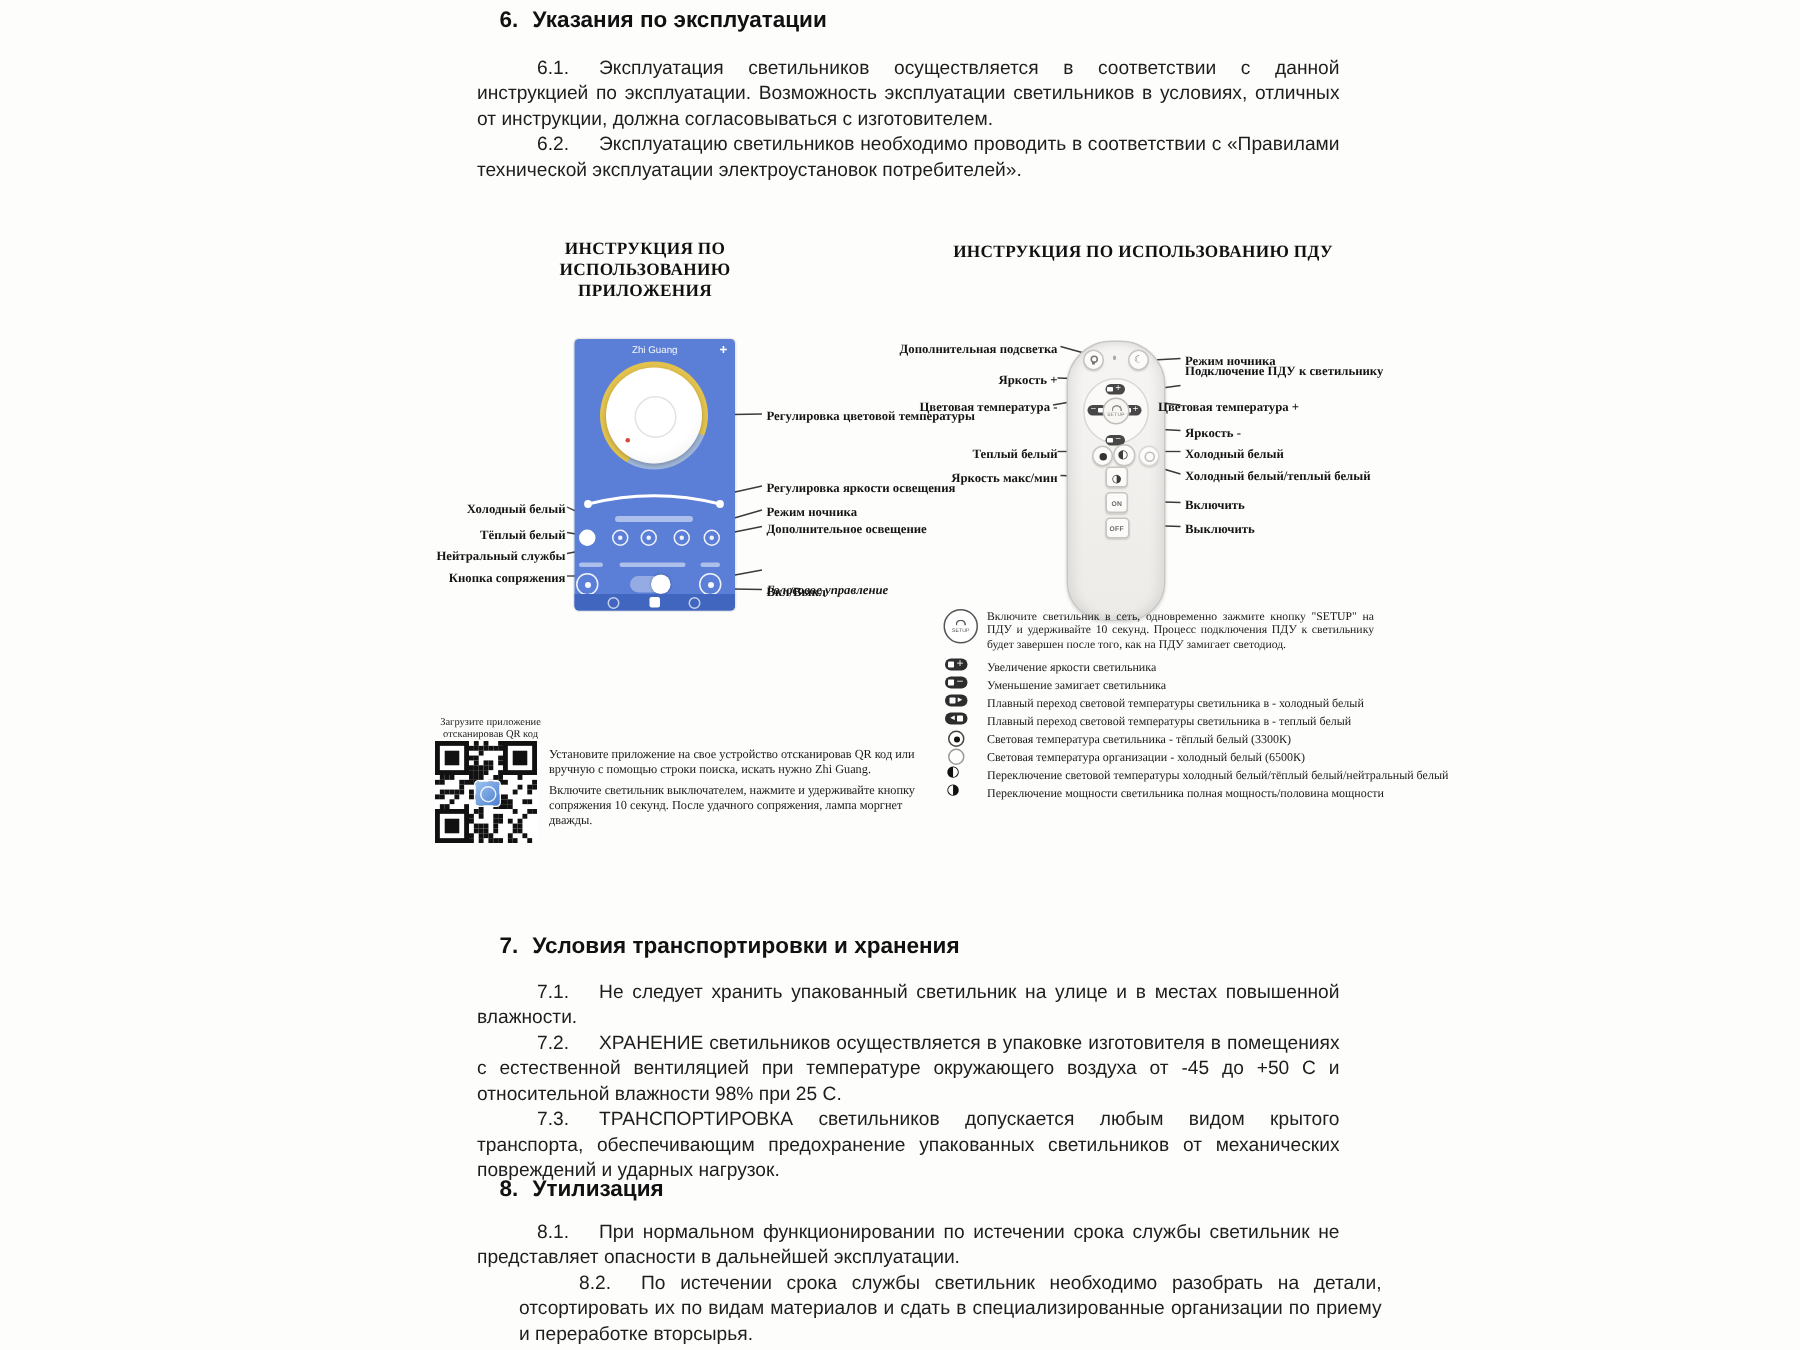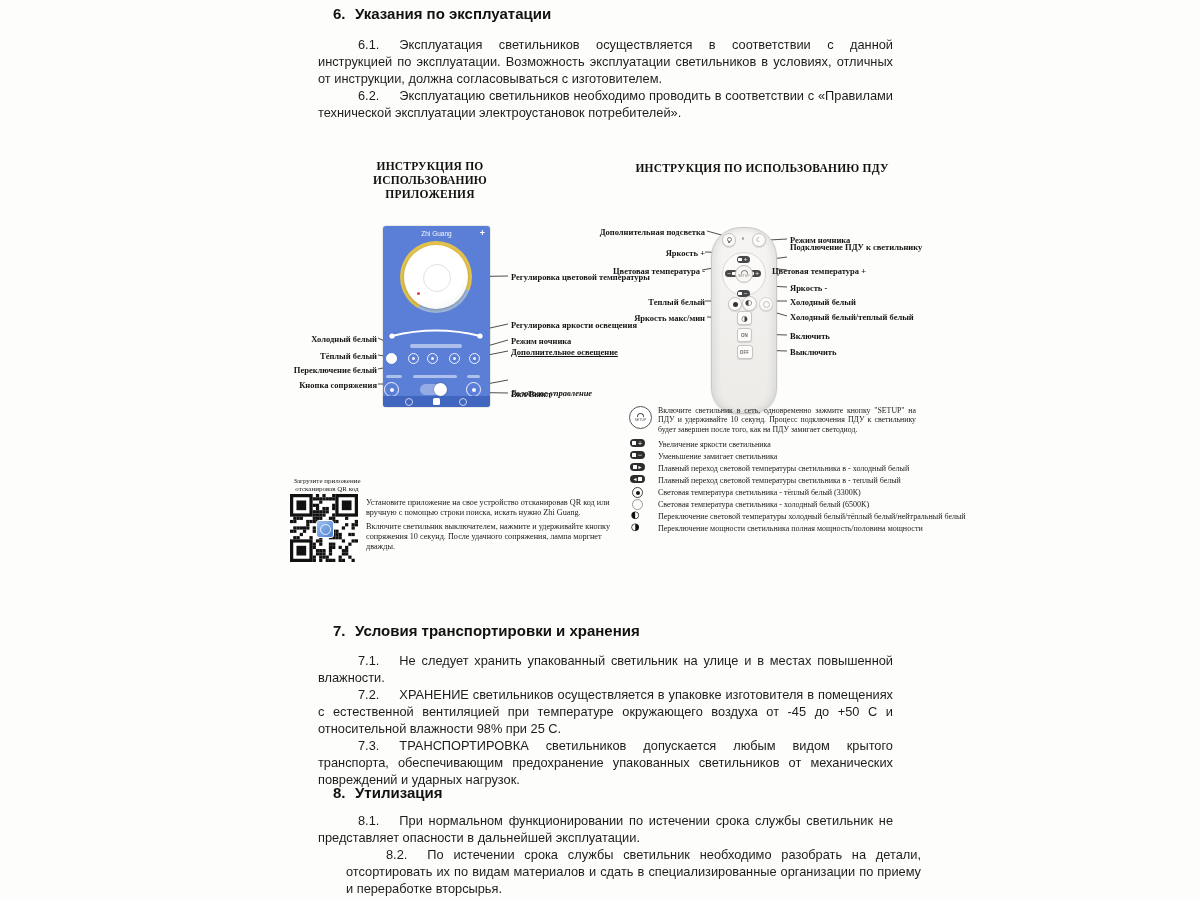--- a/index.html
+++ b/index.html
@@ -160,26 +160,26 @@
       </div>
     <div class="appnav">
       <div class="nav-c" style="left:22px;"></div>
       <div class="nav-sq" style="left:50px;"></div>
       <div class="nav-c" style="left:76px;"></div>
     </div>
   </div>
 
   <div class="abs lbl lbl-l" style="left:282px;top:334px;width:95px;">Холодный белый</div>
   <div class="abs lbl lbl-l" style="left:282px;top:351px;width:95px;">Тёплый белый</div>
-  <div class="abs lbl lbl-l" style="left:282px;top:365px;width:95px;">Переключение белый</div>
+  <div class="abs lbl lbl-l" style="left:282px;top:365px;width:95px;">Нейтральный службы</div>
   <div class="abs lbl lbl-l" style="left:282px;top:380px;width:95px;">Кнопка сопряжения</div>
   <div class="abs lbl" style="left:511px;top:272px;">Регулировка цветовой температуры</div>
   <div class="abs lbl" style="left:511px;top:320px;">Регулировка яркости освещения</div>
   <div class="abs lbl" style="left:511px;top:336px;">Режим ночника</div>
-  <div class="abs lbl" style="left:511px;top:347px;text-decoration:underline;">Дополнительное освещение</div>
+  <div class="abs lbl" style="left:511px;top:347px;">Дополнительное освещение</div>
   <div class="abs lbl" style="left:511px;top:388px;font-style:italic;">Голосовое управление</div>
   <div class="abs lbl" style="left:511px;top:389px;">Вкл/Выкл</div>
 
   <div class="abs remote" style="left:711px;top:227px;">
     <div class="r-btn r-round" style="left:10px;top:5px;width:12px;height:12px;">
       <div style="position:absolute;left:4px;top:2.5px;width:3px;height:3px;border-radius:50%;border:1px solid #777;"></div>
       <div style="position:absolute;left:5.4px;top:6.5px;width:1.4px;height:2.5px;background:#777;"></div>
     </div>
     <div class="abs" style="left:29.5px;top:9px;width:2.5px;height:2.5px;border-radius:50%;background:#a9a8a4;"></div>
     <div class="r-btn r-round" style="left:40px;top:5px;width:12px;height:12px;">
@@ -264,21 +264,21 @@
   <div class="leg-pill" style="left:630px;top:475px;">
       <span class="sym">◂</span>
       <div class="wb" style="margin:0 0 0 1px;"></div>
     </div>
   <div class="abs leg-txt" style="left:658px;top:476px;">Плавный переход световой температуры светильника в - теплый белый</div>
   <div class="leg-circ" style="left:632px;top:487px;">
       <div class="d"></div>
     </div>
   <div class="abs leg-txt" style="left:658px;top:488px;">Световая температура светильника - тёплый белый (3300К)</div>
   <div class="leg-circ" style="left:632px;top:499px;border-color:#999;"></div>
-  <div class="abs leg-txt" style="left:658px;top:500px;">Световая температура светильника - холодный белый (6500К)</div>
+  <div class="abs leg-txt" style="left:658px;top:500px;">Световая температура организации - холодный белый (6500К)</div>
   <div class="leg-half" style="left:631px;top:510px;">◐</div>
   <div class="abs leg-txt" style="left:658px;top:512px;">Переключение световой температуры холодный белый/тёплый белый/нейтральный белый</div>
   <div class="leg-half" style="left:631px;top:522px;">◑</div>
   <div class="abs leg-txt" style="left:658px;top:524px;">Переключение мощности светильника полная мощность/половина мощности</div>
 
   <div class="abs qr-cap" style="left:288px;top:477px;width:78px;">Загрузите приложение отсканировав QR код</div>
   <div class="abs" style="left:290px;top:494px;width:68px;height:68px;">
       <svg width="68" height="68" style="position:absolute;left:0;top:0;">
         <rect width="68" height="68" fill="#fff"></rect>
         <rect x="25.90" y="0.00" width="3.24" height="3.24" fill="#111"></rect>

